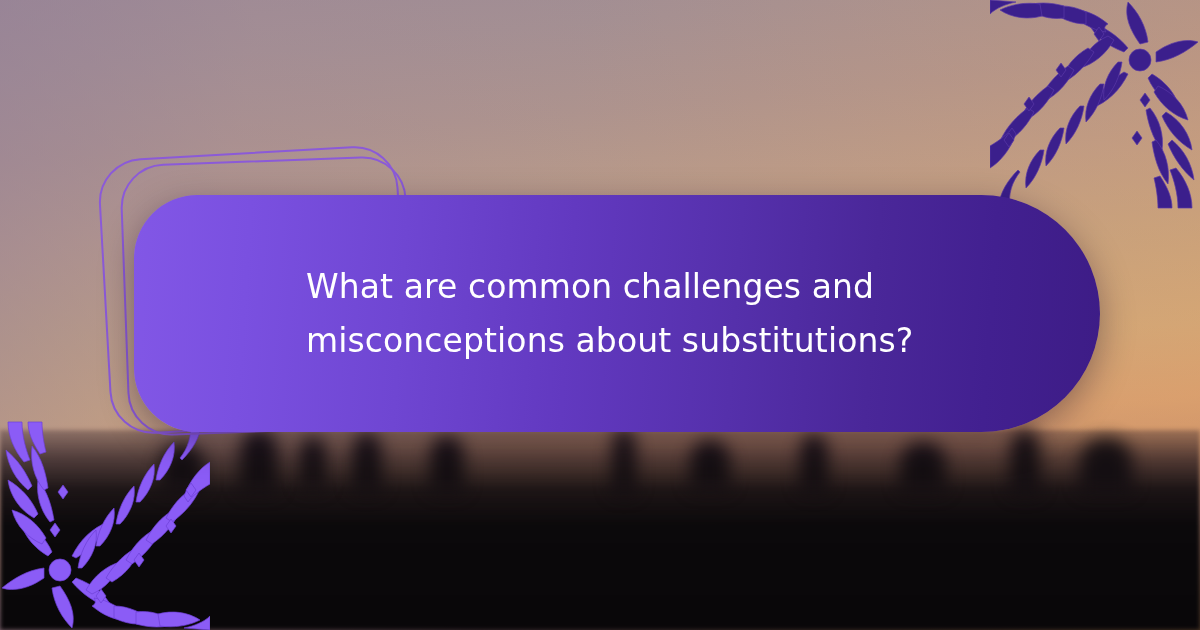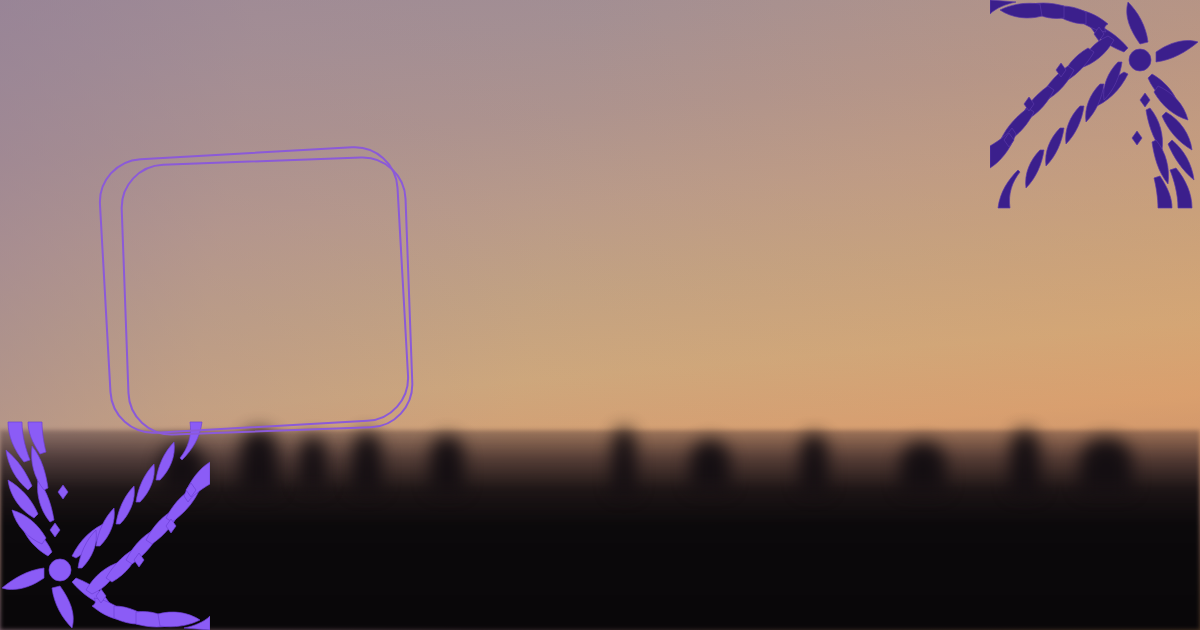--- a/index.html
+++ b/index.html
@@ -231,14 +231,17 @@
     <svg viewBox="0 0 210 210" aria-hidden="true">
       <g fill="#8B5CF6" stroke="#6D3FD6" stroke-width="0.7" transform="translate(210,210) rotate(180)">
         <use href="#orn"></use>
       </g>
     </svg>
   </div>
 
   <div class="ghost ghost-a"></div>
   <div class="ghost ghost-b"></div>
 
+  <div class="card">
+    <div class="card-title">What are common challenges and misconceptions about substitutions?</div>
+  </div>
 
 </div>
 
 </body></html>

